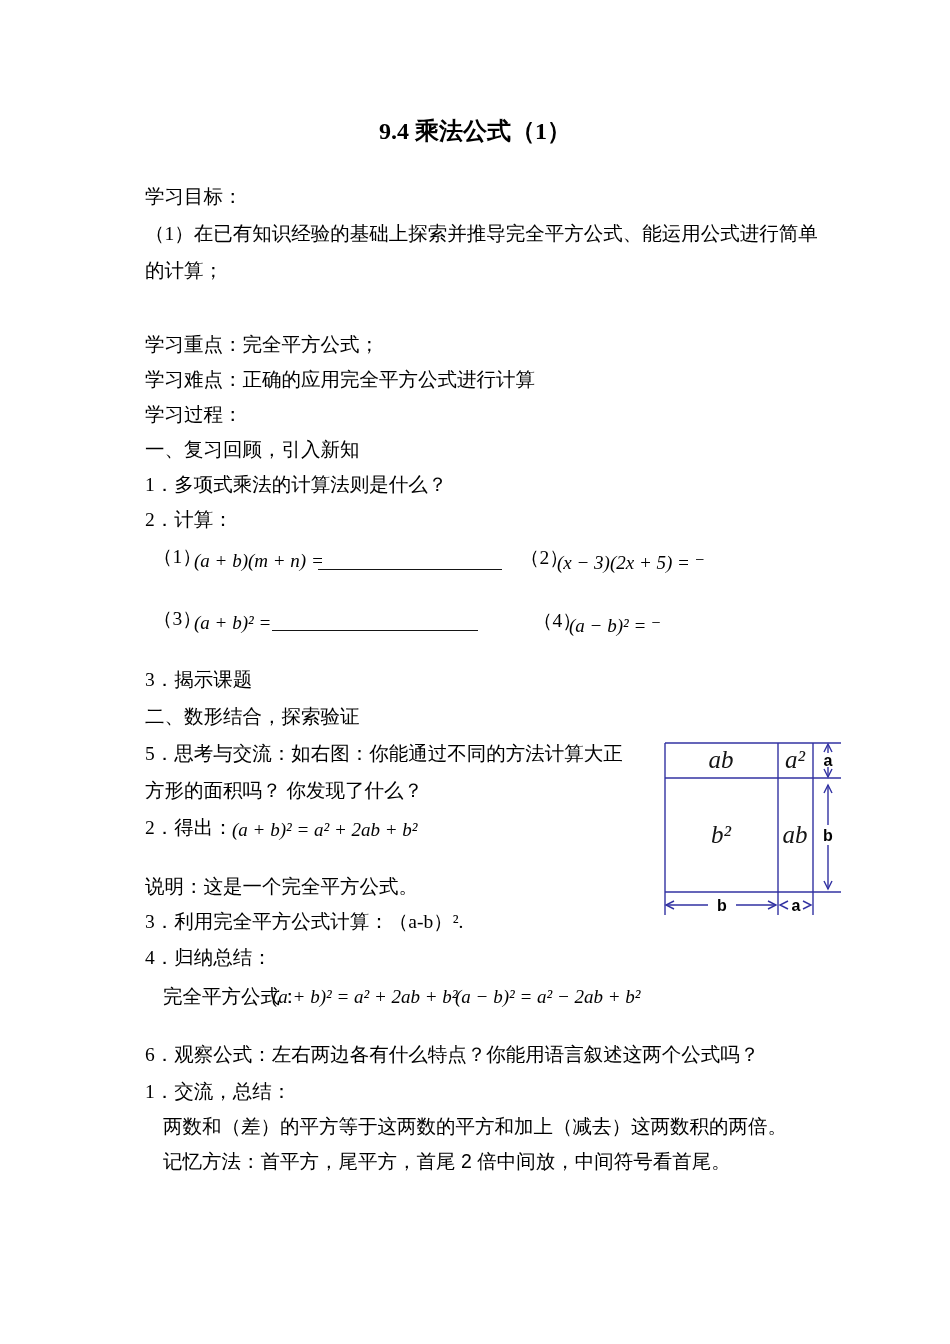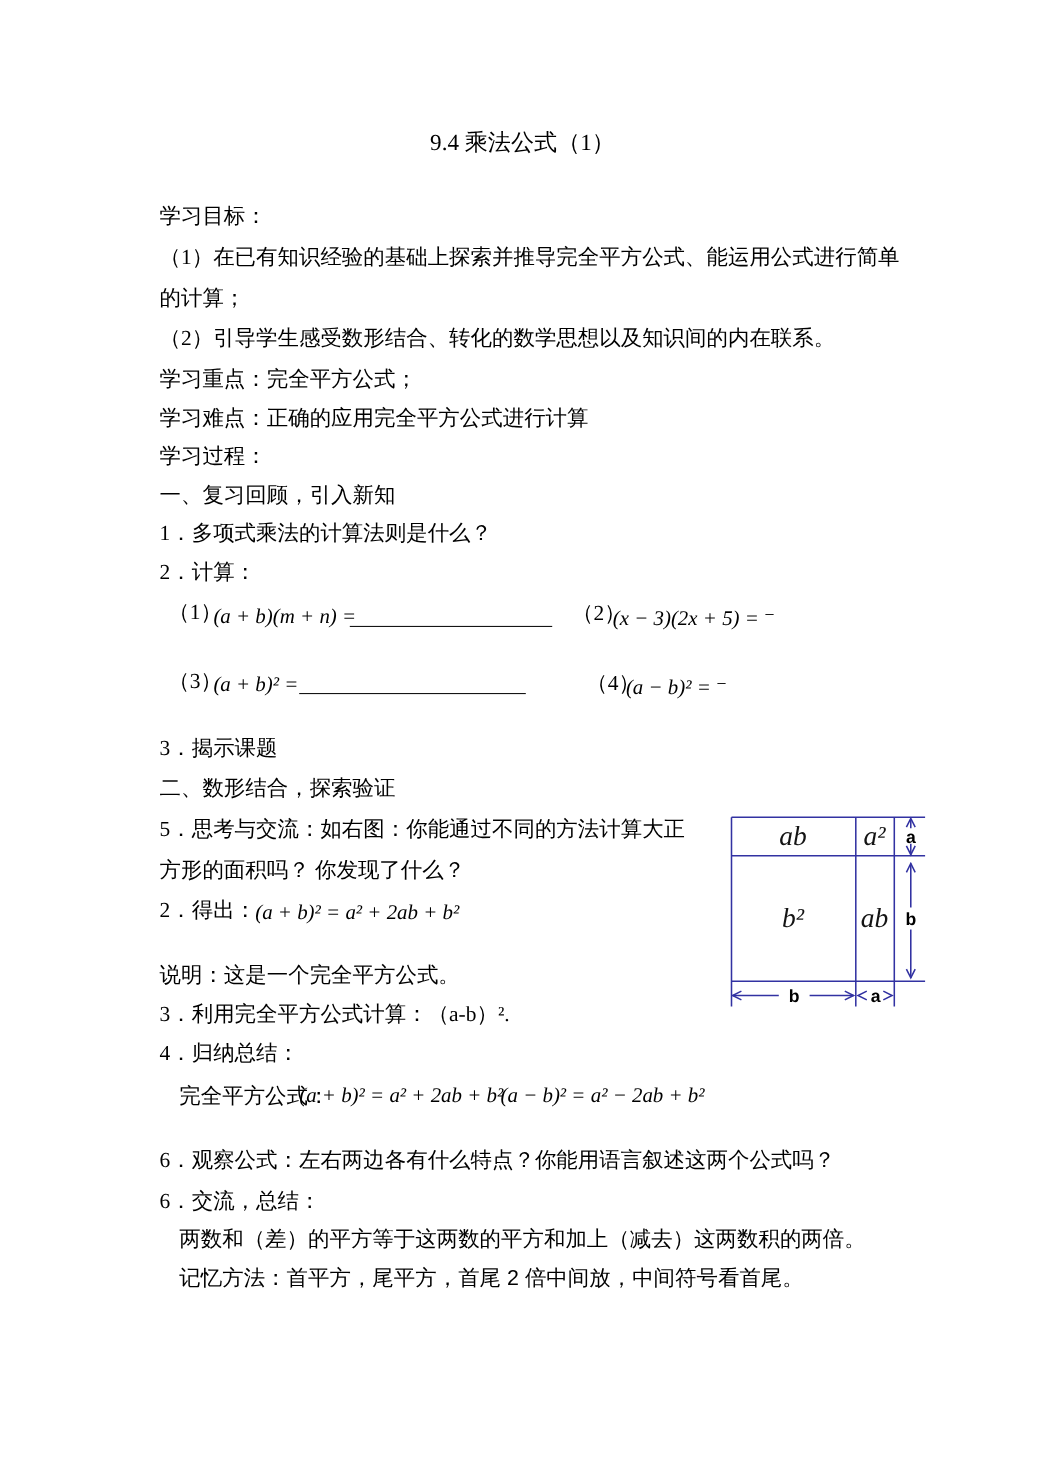--- a/index.html
+++ b/index.html
@@ -2,37 +2,36 @@
 <html><head>
 <meta charset="utf-8">
 <style>
   html,body{margin:0;padding:0;background:#ffffff;}
   .page{position:relative;width:950px;height:1344px;background:#ffffff;color:#000;overflow:hidden;}
   .ln{position:absolute;white-space:nowrap;}
   .song{font-family:"Liberation Serif","DejaVu Serif",serif;font-size:19.5px;}
   .hei{font-family:"Liberation Sans","DejaVu Sans",sans-serif;font-weight:400;font-size:19.5px;}
   .math{font-family:"Liberation Serif","DejaVu Serif",serif;font-style:italic;font-size:19px;}
   .title{left:0;width:100%;text-align:center;font-family:"Liberation Serif","DejaVu Serif",serif;
-         font-weight:400;font-size:21px;}
+         font-weight:700;font-size:24px;}
   .blank{position:absolute;height:0;border-top:1.6px solid #151515;}
   .diagram{position:absolute;left:650px;top:733px;}
   .cellmath{font-family:"Liberation Serif","DejaVu Serif",serif;font-style:italic;font-size:25px;fill:#141414;}
   .dimlabel{font-family:"Liberation Sans","DejaVu Sans",sans-serif;font-weight:700;font-size:16px;fill:#000;}
 </style>
 </head>
 <body>
 
 <div class="page">
 
   <div class="ln title" style="top:115px">9.4 乘法公式（1）</div>
 
   <div class="ln hei" style="left:145px;top:183px">学习目标：</div>
   <div class="ln song" style="left:145px;top:220px">（1）在已有知识经验的基础上探索并推导完全平方公式、能运用公式进行简单</div>
   <div class="ln song" style="left:145px;top:257px">的计算；</div>
-  <div class="ln song" style="left:145px;top:294px">（2）引导学生感受数形结合、转化的数学思想以及知识间的内在联系。</div>
 
   <div class="ln" style="left:145px;top:366px"><span class="hei">学习难点：</span><span class="song">正确的应用完全平方公式进行计算</span></div>
 
   <div class="ln" style="left:145px;top:331px"><span class="hei">学习重点：</span><span class="song">完全平方公式；</span></div>
 
   <div class="ln hei" style="left:145px;top:401px">学习过程：</div>
 
   <div class="ln hei" style="left:145px;top:436px">一、复习回顾，引入新知</div>
   <div class="ln song" style="left:145px;top:471px">1．多项式乘法的计算法则是什么？</div>
   <div class="ln song" style="left:145px;top:506px">2．计算：</div>
@@ -60,21 +59,21 @@
 
   <div class="ln song" style="left:145px;top:873px">说明：这是一个完全平方公式。</div>
   <div class="ln song" style="left:145px;top:908px">3．利用完全平方公式计算：（a-b）².</div>
   <div class="ln song" style="left:145px;top:944px">4．归纳总结：</div>
 
   <div class="ln hei" style="left:163px;top:983px">完全平方公式：</div>
   <div class="ln math" style="left:272px;top:986px">(a + b)² = a² + 2ab + b²</div>
   <div class="ln math" style="left:455px;top:986px">(a − b)² = a² − 2ab + b²</div>
 
   <div class="ln song" style="left:145px;top:1041px">6．观察公式：左右两边各有什么特点？你能用语言叙述这两个公式吗？</div>
-  <div class="ln song" style="left:145px;top:1078px">6．交流，总结：</div>
+  <div class="ln song" style="left:145px;top:1078px">1．交流，总结：</div>
   <div class="ln hei" style="left:163px;top:1113px">两数和（差）的平方等于这两数的平方和加上（减去）这两数积的两倍。</div>
   <div class="ln hei" style="left:163px;top:1148px">记忆方法：首平方，尾平方，首尾 2 倍中间放，中间符号看首尾。</div>
 
 
   <svg class="diagram" width="205" height="195" viewBox="0 0 205 195">
     <g fill="none" stroke-width="1.4">
       <path class="dstroke" d="M15 10 H191" stroke="#3232a2"></path>
       <path class="dstroke" d="M15 45 H191" stroke="#3232a2"></path>
       <path class="dstroke" d="M15 159 H191" stroke="#3232a2"></path>
       <path class="dstroke" d="M15 10 V182" stroke="#3232a2"></path>

